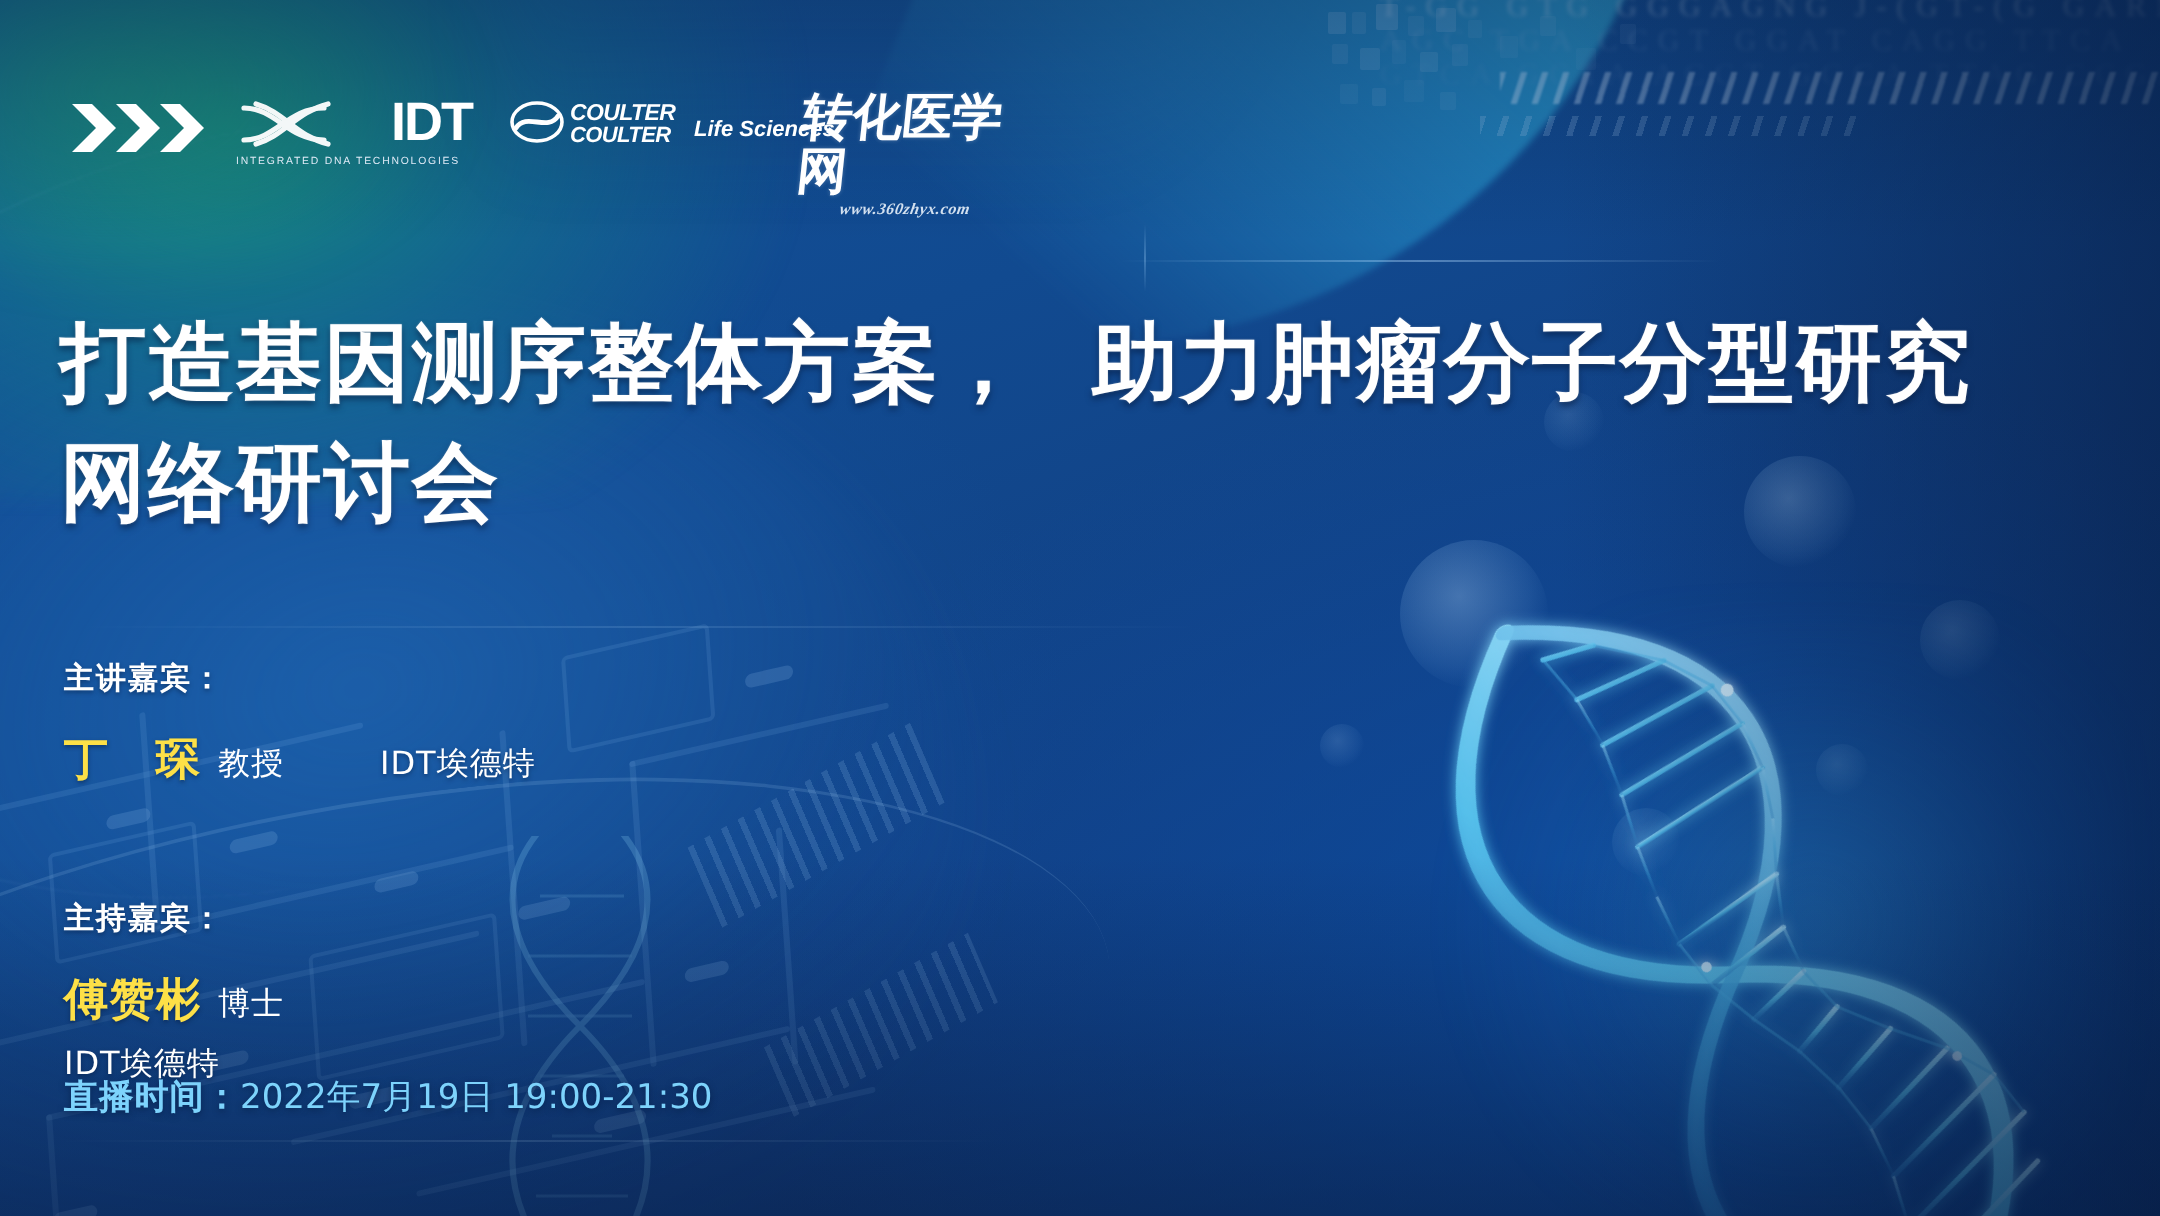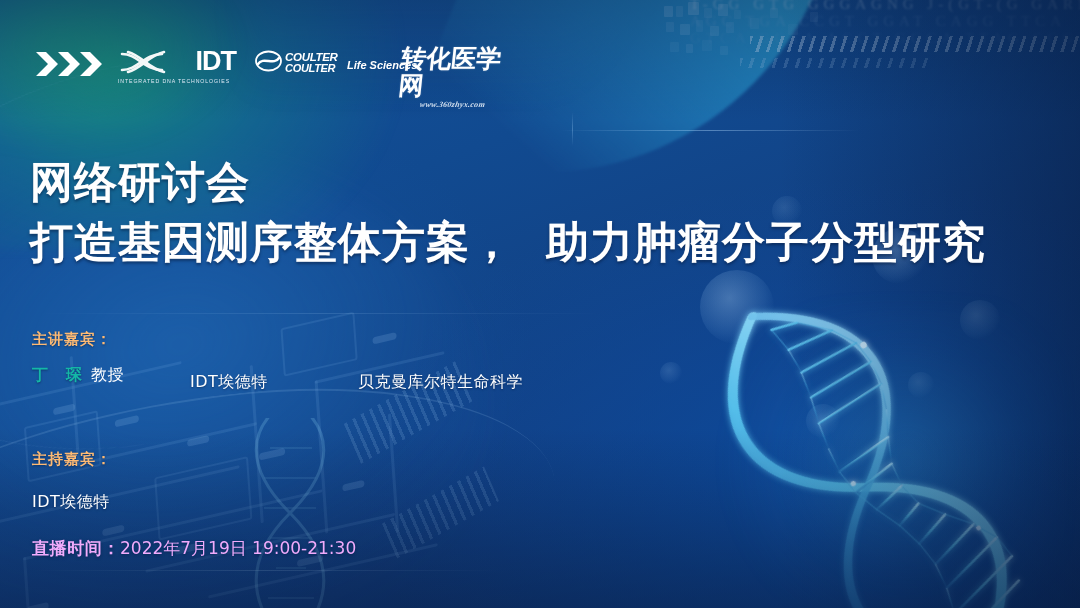--- a/index.html
+++ b/index.html
@@ -358,39 +358,39 @@
     position: absolute;
     left: 32px;
     top: 330px;
     width: 620px;
     color: #ffffff;
   }
   .sec-label {
     font-family: "DejaVu Sans", sans-serif;
     font-size: 15px;
     font-weight: 700;
-    color: #fdba74;
+    color: #ffffff;
     letter-spacing: 1px;
     margin-bottom: 16px;
     text-shadow: 0 1px 2px rgba(5,25,60,.5);
   }
   .spk-row {
     display: flex;
   }
   .spk-col {
     white-space: nowrap;
   }
   .spk-col.c0 { width: 158px; }
   .spk-col.c1 { width: 168px; }
   .spk-col.c2 { width: auto; }
   .spk-name {
     font-family: Liberation Sans, sans-serif;
-    font-size: 16px;
-    font-weight: 700;
-    color: #14b8a6;
+    font-size: 22px;
+    font-weight: 700;
+    color: #fde047;
     letter-spacing: 1px;
     text-shadow: 0 1px 2px rgba(5,25,60,.5);
   }
   .spk-title {
     font-family: "DejaVu Sans", sans-serif;
     font-size: 16px;
     font-weight: 400;
     color: #ffffff;
     letter-spacing: .5px;
     margin-left: 8px;
@@ -412,21 +412,21 @@
     color: #ffffff;
   }
 
   .livetime {
     position: absolute;
     left: 32px;
     top: 537px;
     font-family: "DejaVu Sans", sans-serif;
     font-size: 17px;
     font-weight: 700;
-    color: #f0abfc;
+    color: #7dd3fc;
     letter-spacing: .6px;
     text-shadow: 0 1px 3px rgba(5,25,60,.6);
     white-space: nowrap;
   }
   .livetime .val {
     font-weight: 400;
     letter-spacing: 0px;
   }
 </style>
 </head>
@@ -659,45 +659,47 @@
     </div>
 
     <div class="logo-zhyx">
       <div class="zhyx-cn">转化医学网</div>
       <div class="zhyx-url">www.360zhyx.com</div>
     </div>
 
   </div>
 
   <div class="title">
+    <span class="ln">打造基因测序整体方案，  助力肿瘤分子分型研究</span>
     <span class="ln">网络研讨会</span>
-    <span class="ln">打造基因测序整体方案，  助力肿瘤分子分型研究</span>
   </div>
 
   <div class="speakers">
     <div class="sec-label">主讲嘉宾：</div>
     <div class="spk-row">
       <div class="spk-col c0">
         <div>
           <span class="spk-name">丁　琛</span><span class="spk-title">教授</span>
         </div>
       </div>
       <div class="spk-col c1">
         <div class="spk-org">IDT埃德特</div>
       </div>
       <div class="spk-col c2">
-        <div class="spk-org">贝克曼库尔特生命科学</div>
       </div>
     </div>
   </div>
 
   <div class="hosts">
     <div class="sec-label">主持嘉宾：</div>
     <div class="spk-row">
       <div class="spk-col c0">
+        <div>
+          <span class="spk-name">傅赞彬</span><span class="spk-title">博士</span>
+        </div>
         <div class="spk-org">IDT埃德特</div>
       </div>
     </div>
   </div>
 
   <div class="livetime">
     <span>直播时间：</span><span class="val">2022年7月19日 19:00-21:30</span>
   </div>
 
 </div>

